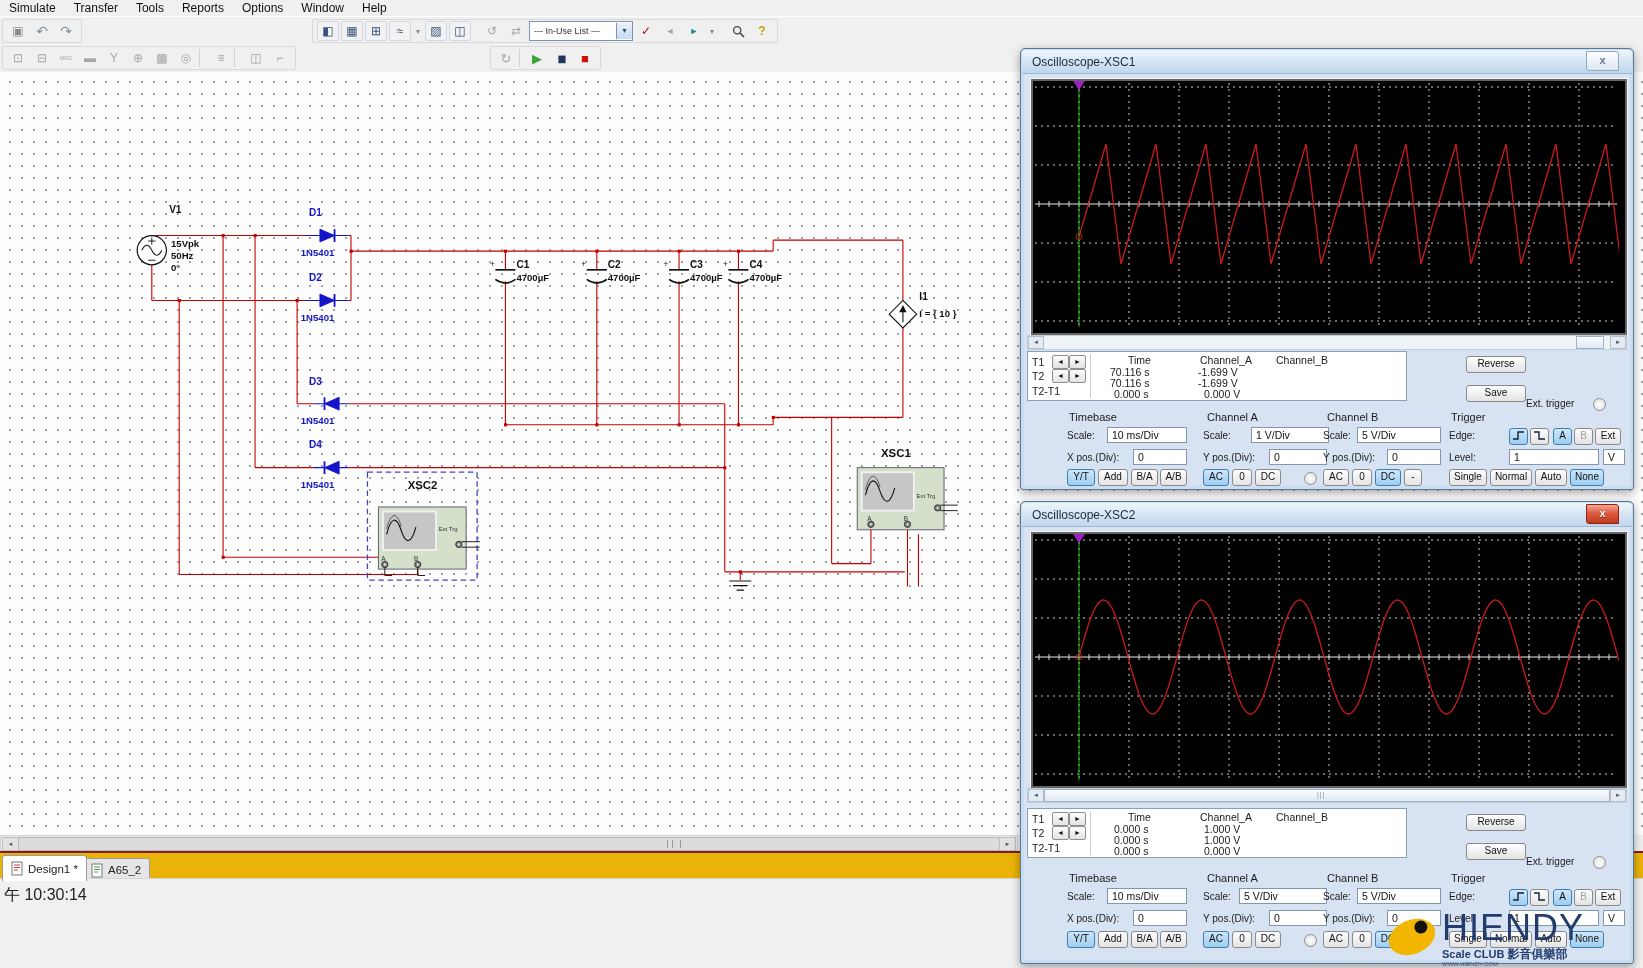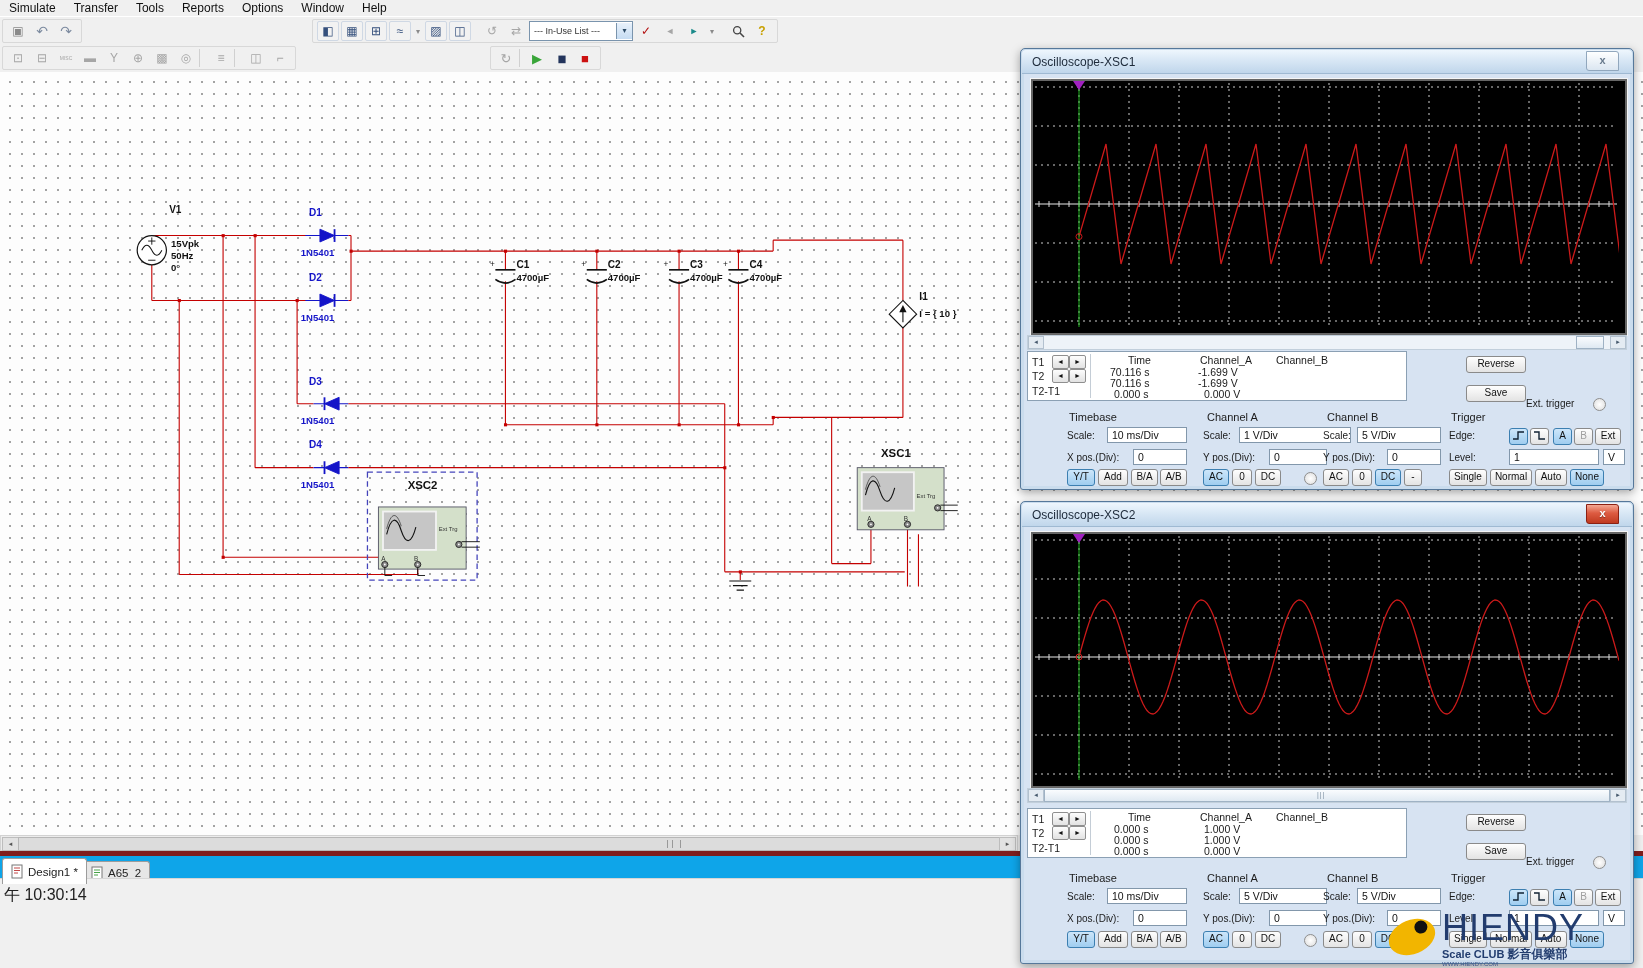--- a/index.html
+++ b/index.html
@@ -27,21 +27,21 @@
           background-image:radial-gradient(circle,#a3a3a3 0.8px,transparent 0.95px);
           background-size:12px 12px;background-position:4px 4px;}
   
   #hscroll{left:0;top:835px;width:1018px;height:16px;background:#ececec;border:1px solid #d2d2d2}
   .scroll-arrow{position:absolute;top:1px;width:15px;height:12px;font-size:7px;text-align:center;line-height:12px;
                 color:#555;background:#e2e2e2;border:1px solid #bdbdbd}
   #hthumb{position:absolute;left:17px;top:1px;width:984px;height:12px;background:#dcdcdc;border:1px solid #b6b6b6}
   #hgrip{position:absolute;left:648px;top:2px;width:12px;height:8px;
          border-left:1px solid #999;border-right:1px solid #999;background:
          linear-gradient(90deg,transparent 4px,#999 4px,#999 5px,transparent 5px)}
-  #tabstrip{left:0;top:851px;width:1643px;height:27px;background:#0ea5e9;border-top:5px solid #7f1d1d}
+  #tabstrip{left:0;top:851px;width:1643px;height:27px;background:#eab308;border-top:2px solid #7f1d1d}
   .tab{position:absolute;display:flex;align-items:center;gap:4px;padding:0 8px;border:1px solid #9c9c9c;
        border-bottom:none;border-radius:3px 3px 0 0;font-size:11.5px;color:#222}
   .tab.active{background:#fff;top:2px;height:25px;z-index:2}
   .tab.idle{background:#e6e6e6;top:5px;height:22px}
   #statusbar{left:0;top:878px;width:1643px;height:90px;background:#f0f0f0;border-top:1px solid #d6d6d6}
   
   .win{position:absolute;background:#d7e3f2;border:1px solid #56789a;border-radius:5px 5px 3px 3px;
        box-shadow:0 3px 10px rgba(0,0,0,.35), inset 0 0 0 3px #cadced}
   .titlebar{position:absolute;left:1px;top:1px;right:1px;height:23px;border-radius:4px 4px 0 0;
             background:linear-gradient(#eef6fd,#d8e7f5 45%,#c0d6eb);display:flex;align-items:center;
@@ -475,21 +475,21 @@
   <span class="fld" style="left:86px;top:378px;width:80px">10 ms/Div</span>
   <span class="lbl" style="left:46px;top:403px">X pos.(Div):</span>
   <span class="fld" style="left:112px;top:400px;width:54px">0</span>
   <span class="sb on" style="left:46px;top:420px;width:28px">Y/T</span>
   <span class="sb" style="left:77px;top:420px;width:30px">Add</span>
   <span class="sb" style="left:110px;top:420px;width:27px">B/A</span>
   <span class="sb" style="left:139px;top:420px;width:27px">A/B</span>
 
   <span class="grp-label" style="left:186px;top:362px">Channel A</span>
   <span class="lbl" style="left:182px;top:381px">Scale:</span>
-  <span class="fld" style="left:218px;top:378px;width:112px">1 V/Div</span>
+  <span class="fld" style="left:230px;top:378px;width:78px">1 V/Div</span>
   <span class="lbl" style="left:182px;top:403px">Y pos.(Div):</span>
   <span class="fld" style="left:248px;top:400px;width:58px">0</span>
   <span class="sb on" style="left:182px;top:420px;width:26px">AC</span>
   <span class="sb" style="left:211px;top:420px;width:20px">0</span>
   <span class="sb" style="left:234px;top:420px;width:26px">DC</span>
   <span class="rad" style="left:283px;top:423px"></span>
 
   <span class="grp-label" style="left:306px;top:362px">Channel B</span>
   <span class="lbl" style="left:302px;top:381px">Scale:</span>
   <span class="fld" style="left:336px;top:378px;width:84px">5 V/Div</span>

